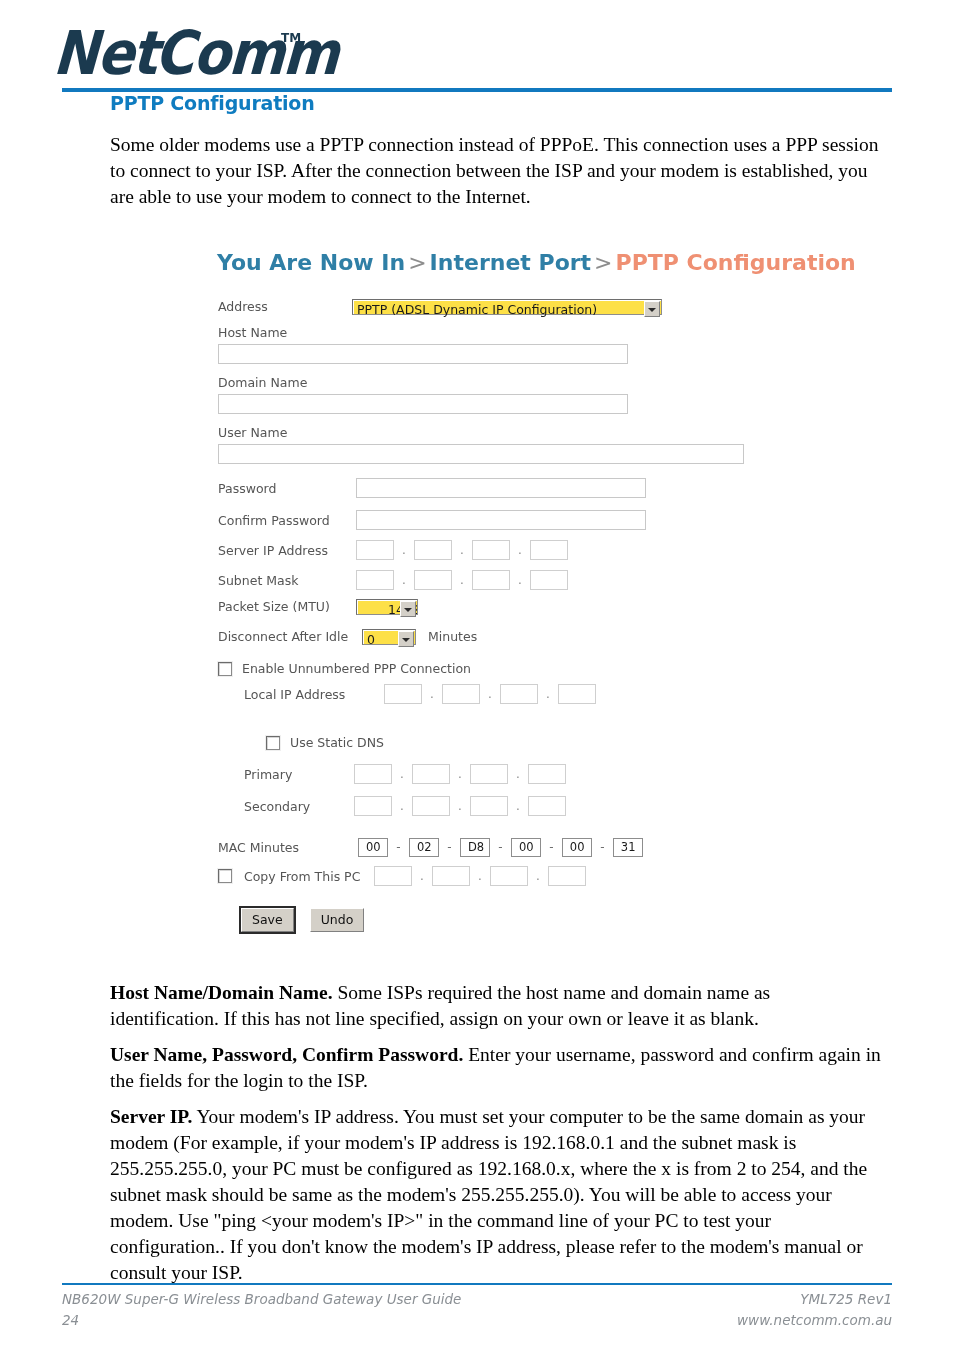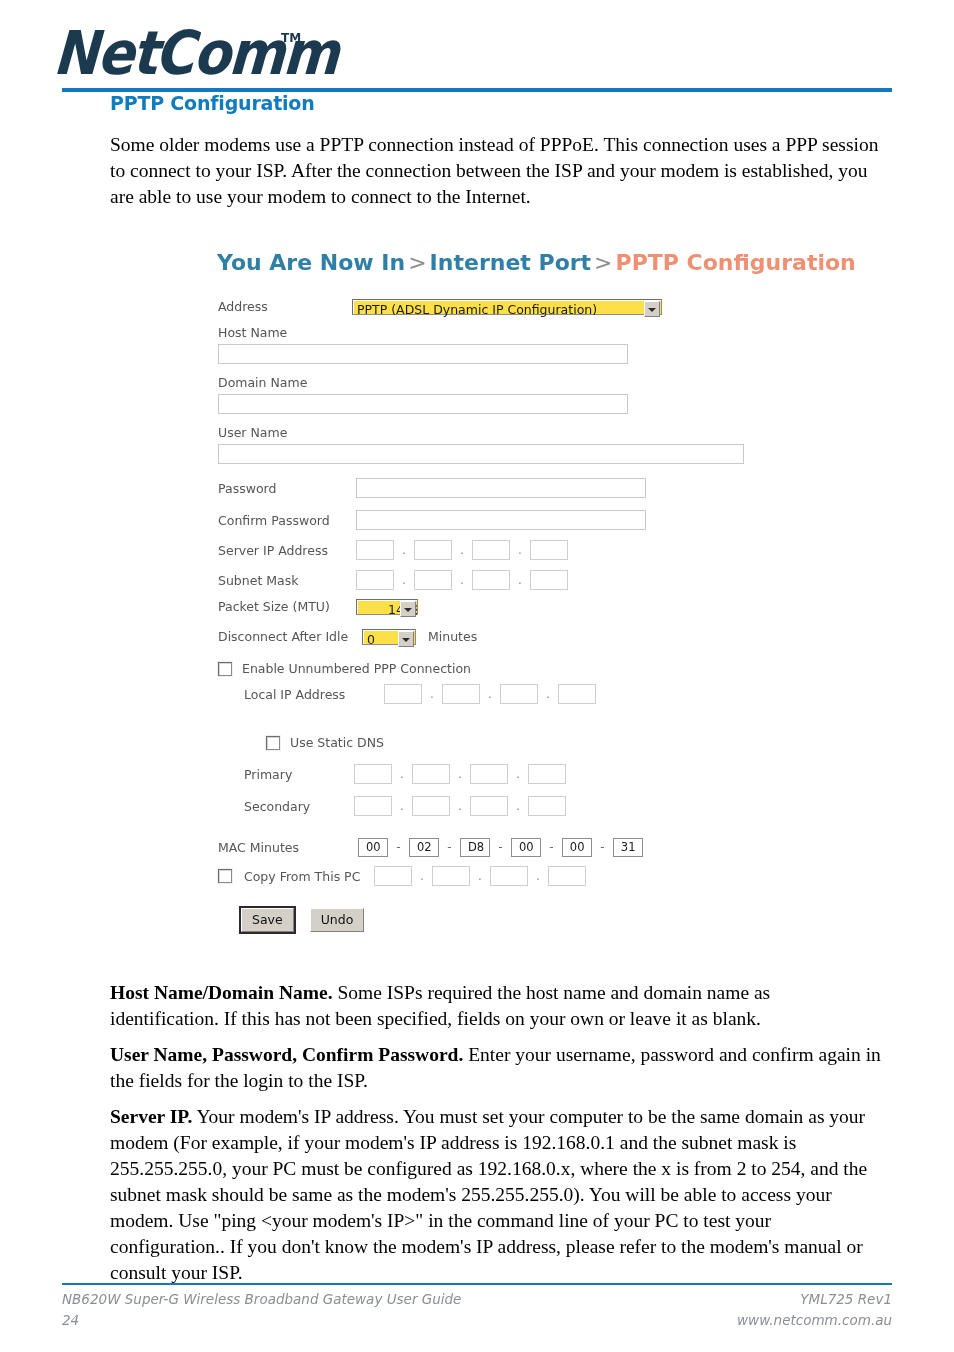--- a/index.html
+++ b/index.html
@@ -426,21 +426,21 @@
     <div class="row" style="left:16px; top:620px;margin-left:11px;">
       <span class="btn default">Save</span>
       <span style="display:inline-block; width:8px;"></span>
       <span class="btn">Undo</span>
     </div>
 
   </div>
 </div>
 
 <div id="note-host" class="body-copy">
-  <span class="lead">Host Name/Domain Name.</span><span> Some ISPs required the host name and domain name as identification.  If this has not been specified, fields on your own or leave it as blank.</span>
+  <span class="lead">Host Name/Domain Name.</span><span> Some ISPs required the host name and domain name as identification.  If this has not line specified, assign on your own or leave it as blank.</span>
 </div>
 
 <div id="note-user" class="body-copy">
   <span class="lead">User Name, Password, Confirm Password.</span><span> Enter your username, password and confirm again in the fields for the login to the ISP.</span>
 </div>
 
 <div id="note-server" class="body-copy">
   <span class="lead">Server IP.</span><span> Your modem's IP address.  You must set your computer to be the same domain as your modem (For example, if your modem's IP address is 192.168.0.1 and the subnet mask is 255.255.255.0, your PC must be configured as 192.168.0.x, where the x is from 2 to 254, and the subnet mask should be same as the modem's 255.255.255.0).  You will be able to access your modem. Use "ping &lt;your modem's IP&gt;" in the command line of your PC to test your configuration.. If you don't know the modem's IP address, please refer to the modem's manual or consult your ISP.</span>
 </div>
 

